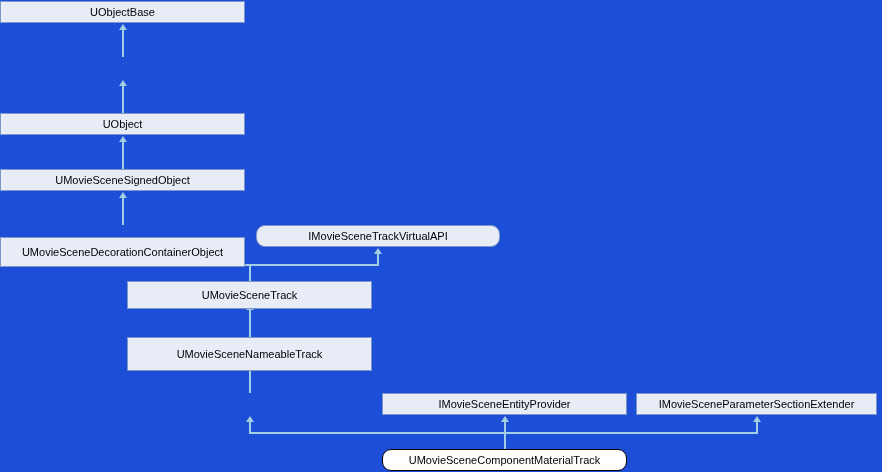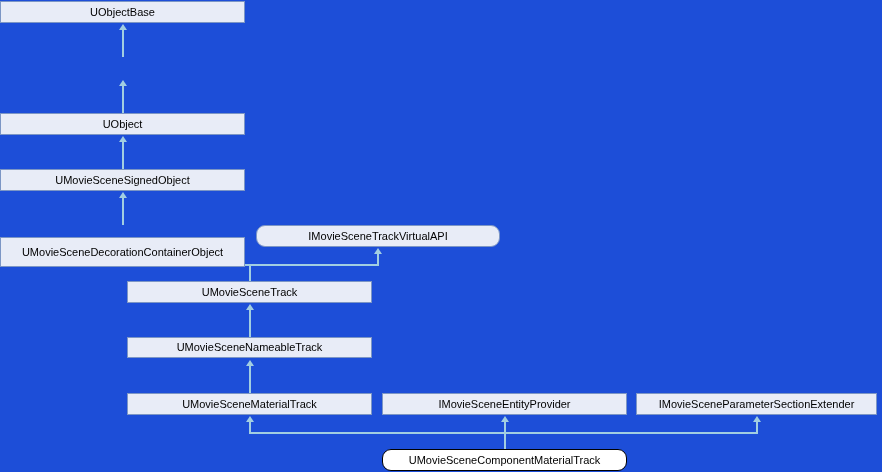--- a/index.html
+++ b/index.html
@@ -91,28 +91,25 @@
     </div>
     <div class="node" style="left: 0px; top: 169px; width: 245px; height: 22px;">
       <span>UMovieSceneSignedObject</span>
     </div>
     <div class="node" style="left: 0px; top: 225px; width: 245px; height: 30px; margin-top: 12px;">
       <span>UMovieSceneDecorationContainerObject</span>
     </div>
     <div class="node" style="left: 256px; top: 225px; width: 244px; height: 22px; border-radius: 9px;">
       <span>IMovieSceneTrackVirtualAPI</span>
     </div>
-    <div class="node" style="left: 127px; top: 281px; width: 245px; height: 22px;">
+    <div class="node" style="left: 127px; top: 281px; width: 245px; height: 28px;">
       <span>UMovieSceneTrack</span>
     </div>
-    <div class="node" style="left: 127px; top: 337px; width: 245px; height: 21px;">
+    <div class="node" style="left: 127px; top: 337px; width: 245px; height: 34px;">
       <span>UMovieSceneNameableTrack</span>
-    </div>
-    <div class="node" style="left: 127px; top: 393px; width: 245px; height: 22px;">
-      <span>UMovieSceneMaterialTrack</span>
     </div>
     <div class="node" style="left: 636px; top: 393px; width: 241px; height: 22px;">
       <span>IMovieSceneParameterSectionExtender</span>
     </div>
     <div class="node" style="left: 382px; top: 393px; width: 245px; height: 22px;">
       <span>IMovieSceneEntityProvider</span>
     </div>
     <div class="node focal" style="left: 382px; top: 449px; width: 245px; height: 22px; border-radius: 9px;">
       <span>UMovieSceneComponentMaterialTrack</span>
     </div>

